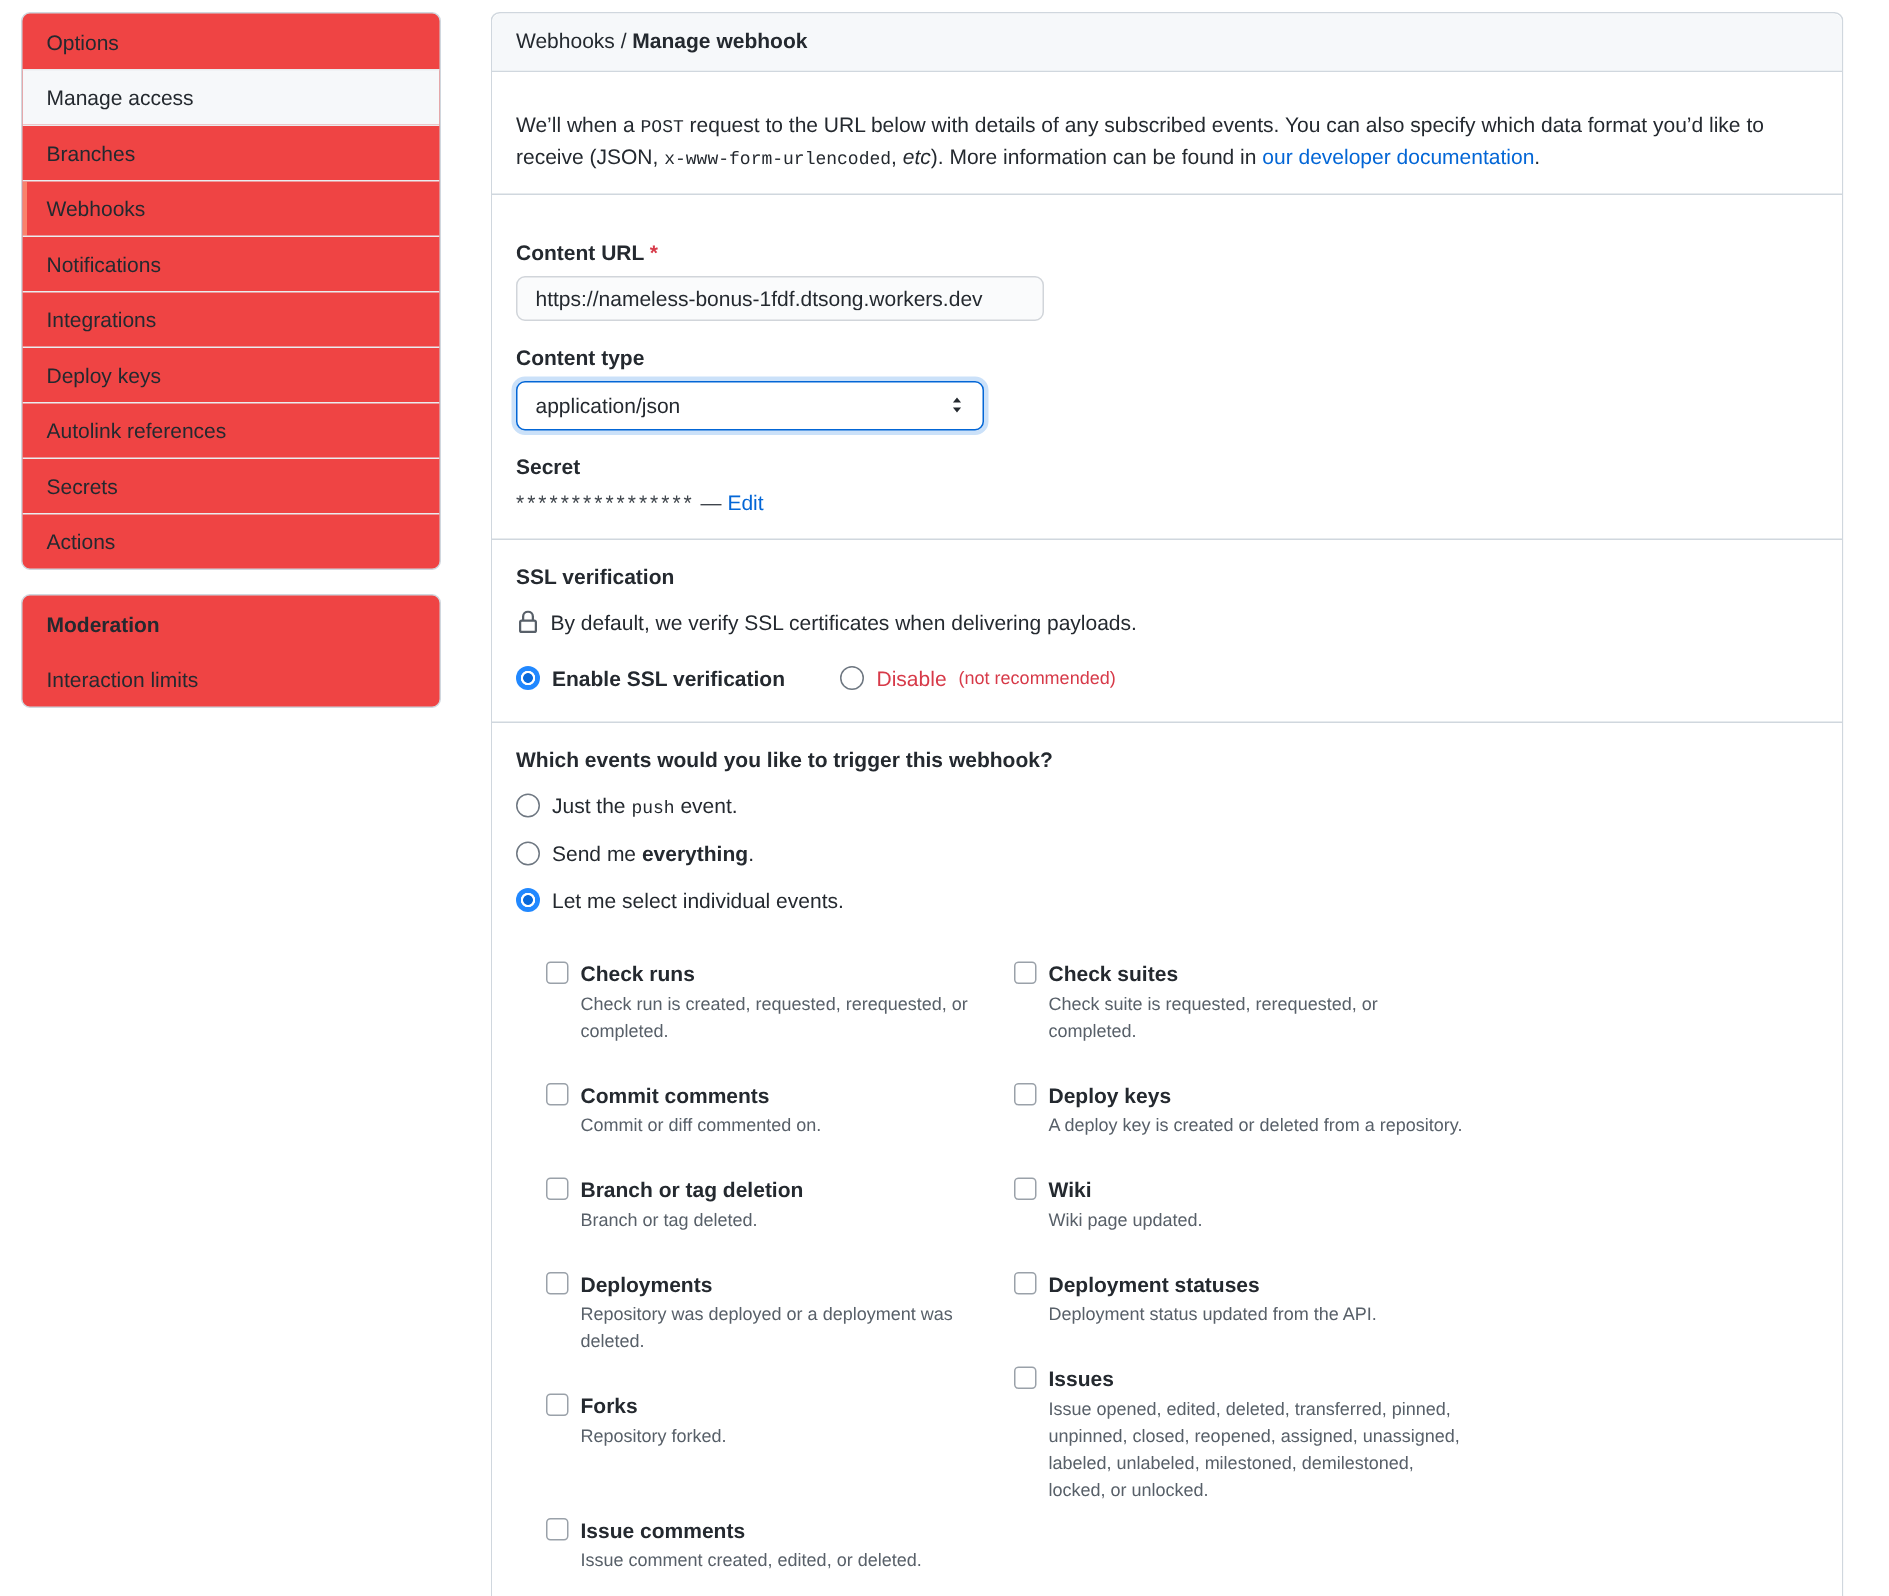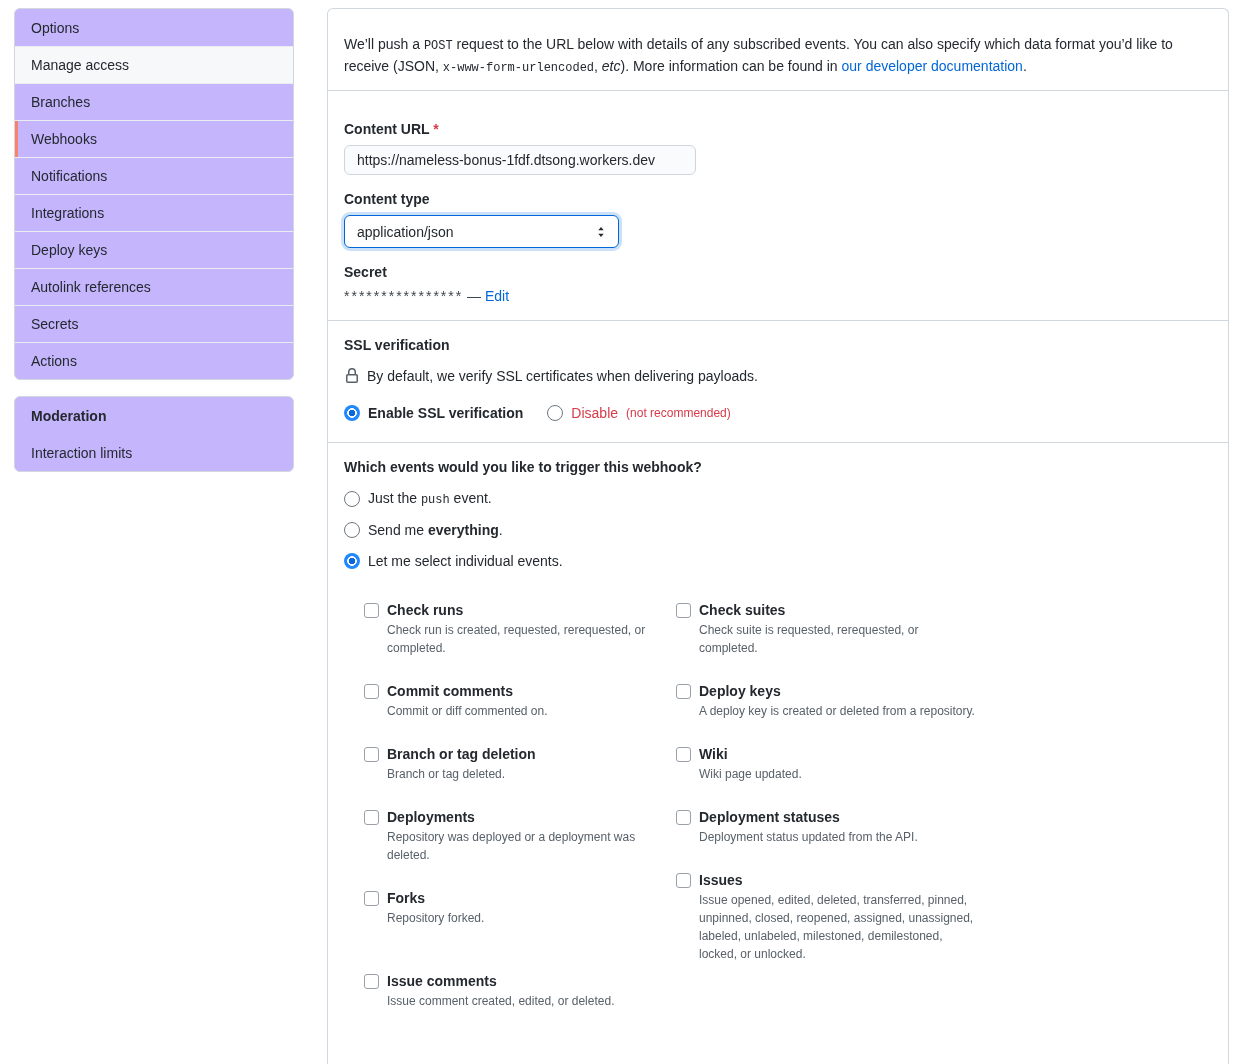--- a/index.html
+++ b/index.html
@@ -17,21 +17,21 @@
   html,body{margin:0;padding:0;}
   body{
     width:1259px;height:1064px;overflow:hidden;background:#ffffff;
     font-family:"Liberation Sans","DejaVu Sans",sans-serif;
     font-size:14px;color:var(--text);
   }
   .page{display:flex;align-items:flex-start;padding:8px 30px 0 14px;gap:33px;}
 
   
   .sidebar{width:280px;flex-shrink:0;}
-  .nav-box{border:1px solid var(--border);border-radius:6px;overflow:hidden;background:#c4b5fd;}
+  .nav-box{border:1px solid var(--border);border-radius:6px;overflow:hidden;background:#ef4444;}
   .nav-box + .nav-box{margin-top:16px;}
   .nav-item{
     height:37px;display:flex;align-items:center;padding:0 16px;
     border-top:1px solid var(--border-soft);cursor:pointer;position:relative;
   }
   .nav-item:first-child{border-top:none;}
   .nav-item.hovered{background:var(--header-bg);}
   .nav-item.active{box-shadow:inset 3px 0 0 var(--nav-active);}
   .nav-item.nav-header{font-weight:700;cursor:default;}
 
@@ -54,21 +54,21 @@
 
   .form-group{margin-bottom:16px;}
   .form-label{font-weight:600;display:block;margin-bottom:8px;}
   .req{color:var(--danger);}
   .text-input{
     width:352px;padding:6px 12px;font-size:14px;color:var(--text);
     font-family:"Liberation Sans","DejaVu Sans",sans-serif;
     border:1px solid #d1d5da;border-radius:6px;background:#fafbfc;outline:none;
   }
   .select{
-    width:275px;height:33px;background:#fff;cursor:pointer;
+    width:312px;height:33px;background:#fff;cursor:pointer;
     border:1px solid var(--link);border-radius:6px;
     box-shadow:0 0 0 3px #cbe1f9;
     display:flex;align-items:center;justify-content:space-between;padding:0 10px 0 12px;
   }
   .select .caret{width:14px;height:14px;fill:var(--text);}
   .secret-row{margin-top:4px;}
   .secret-mask{letter-spacing:2px;color:#3f454c;}
   .secret-dash{color:#3f454c;}
 
   .section-title{font-weight:600;margin:0 0 15px 0;font-size:14px;}
@@ -77,21 +77,21 @@
 
   .radio{
     width:16px;height:16px;border-radius:50%;flex-shrink:0;cursor:pointer;
     border:1px solid #6e7781;background:#fff;
   }
   .radio.checked{
     border:none;
     background:radial-gradient(circle,#0969da 0 3px,#ffffff 3.5px 4.6px,var(--control) 5px 8px);
   }
   .radio-row{display:flex;align-items:center;gap:8px;}
-  .ssl-radios{display:flex;align-items:flex-end;gap:24px;margin-bottom:5px;}
+  .ssl-radios{display:flex;align-items:flex-end;gap:37px;margin-bottom:5px;}
   .bold{font-weight:600;}
   .danger-text{color:var(--danger);}
   .danger-note{color:var(--danger);font-size:12px;}
 
   .trigger-option{display:flex;align-items:center;gap:8px;margin-bottom:15px;}
 
   .events-grid{display:flex;margin:33px 0 0 20px;}
   .col-left{width:312px;}
   .col-right{width:300px;}
   .event-item{margin-bottom:26px;}
@@ -160,22 +160,27 @@
       <div id="nav-moderation">
   <div class="nav-item">
             <span class="nav-label">Interaction limits</span>
           </div>
 </div>
     </nav>
   </aside>
 
   <main class="main-box">
 
-
-    <p class="intro"><span>We’ll push a </span><code>POST</code><span> request to the URL below with details of any subscribed events. You can also specify which data format you’d like to receive (JSON, </span><code>x-www-form-urlencoded</code><span>, </span><span class="em">etc</span><span>). More information can be found in </span><a class="link">our developer documentation</a><span>.</span></p>
+    <div class="box-header">
+      <a class="crumb-link">Webhooks</a>
+      <span>/</span>
+      <span class="crumb-current">Manage webhook</span>
+    </div>
+
+    <p class="intro"><span>We’ll when a </span><code>POST</code><span> request to the URL below with details of any subscribed events. You can also specify which data format you’d like to receive (JSON, </span><code>x-www-form-urlencoded</code><span>, </span><span class="em">etc</span><span>). More information can be found in </span><a class="link">our developer documentation</a><span>.</span></p>
 
     <div class="section">
       <div class="form-group">
         <label class="form-label"><span>Content URL</span>
           <span class="req">*</span></label>
         <input class="text-input" type="text" value="https://nameless-bonus-1fdf.dtsong.workers.dev" style="">
       </div>
 
       <div class="form-group">
         <label class="form-label">Content type</label>

